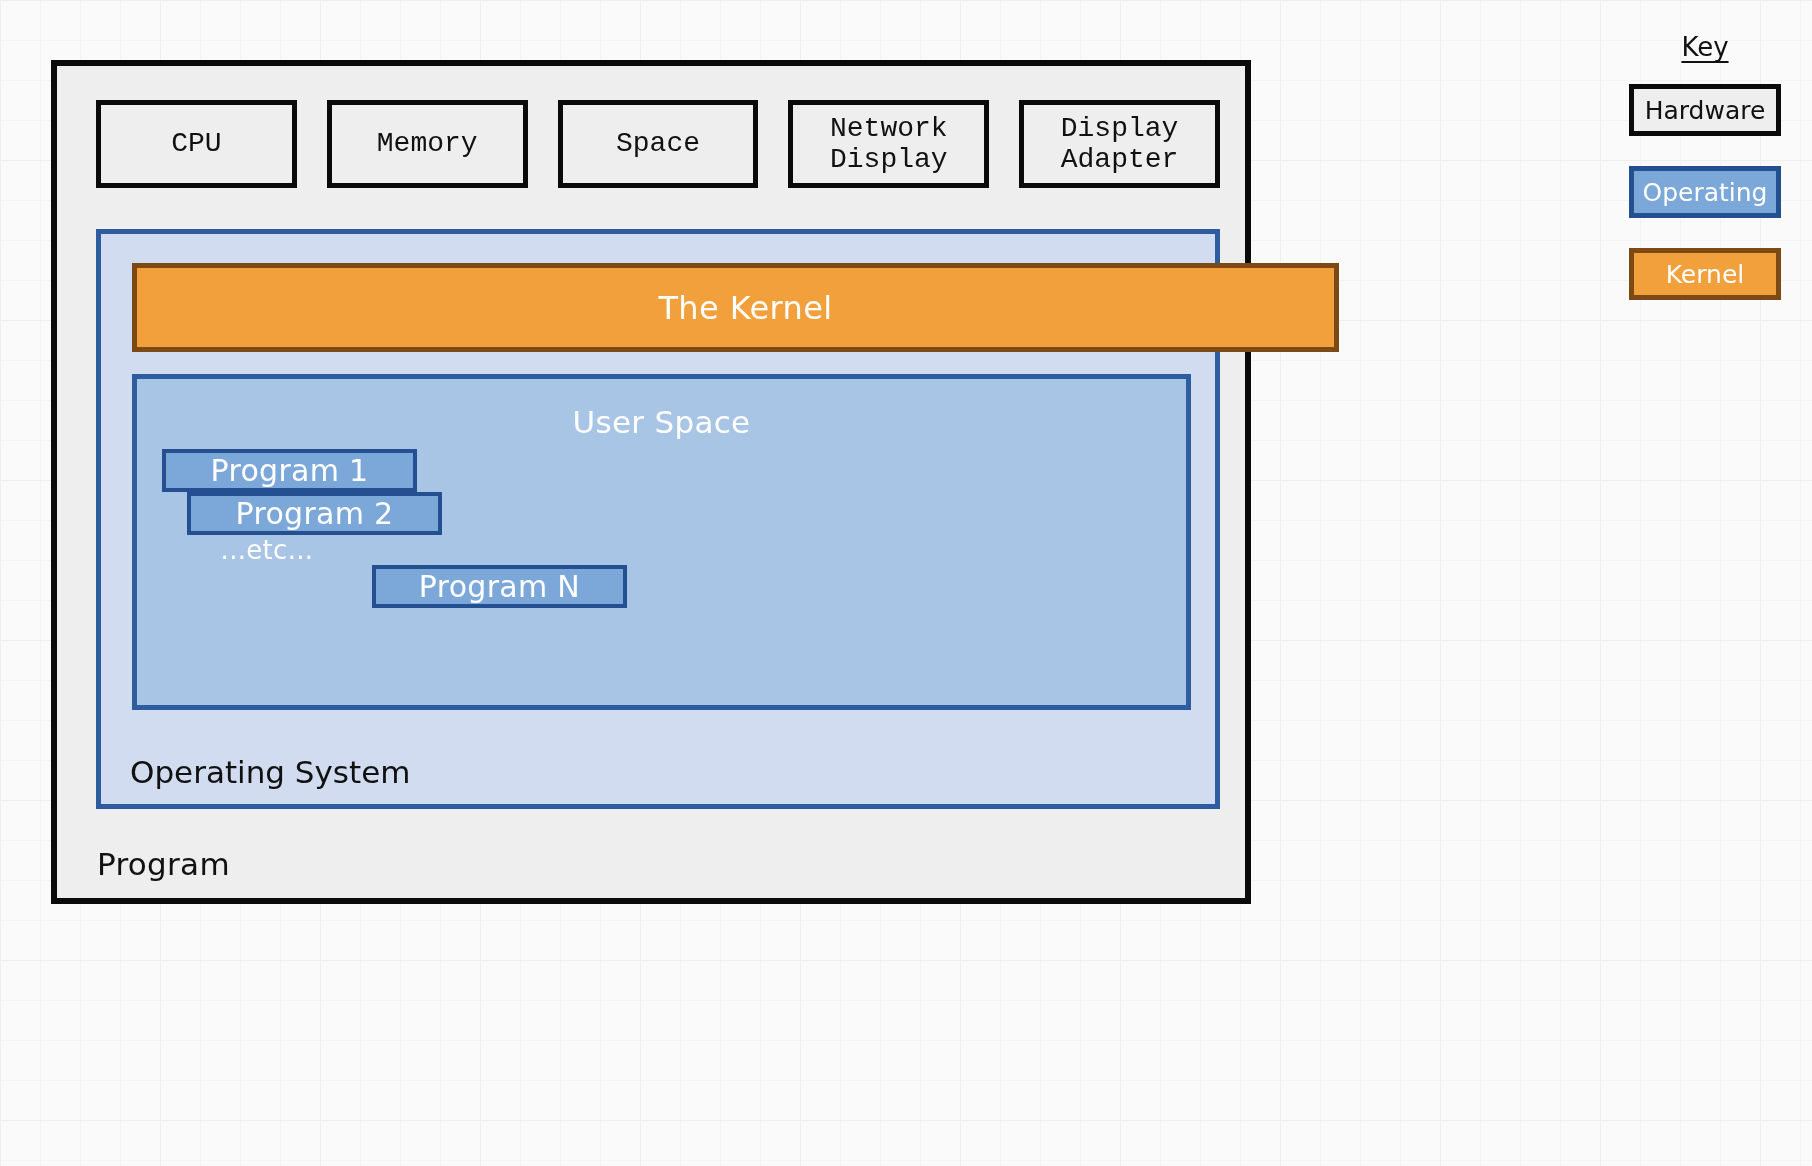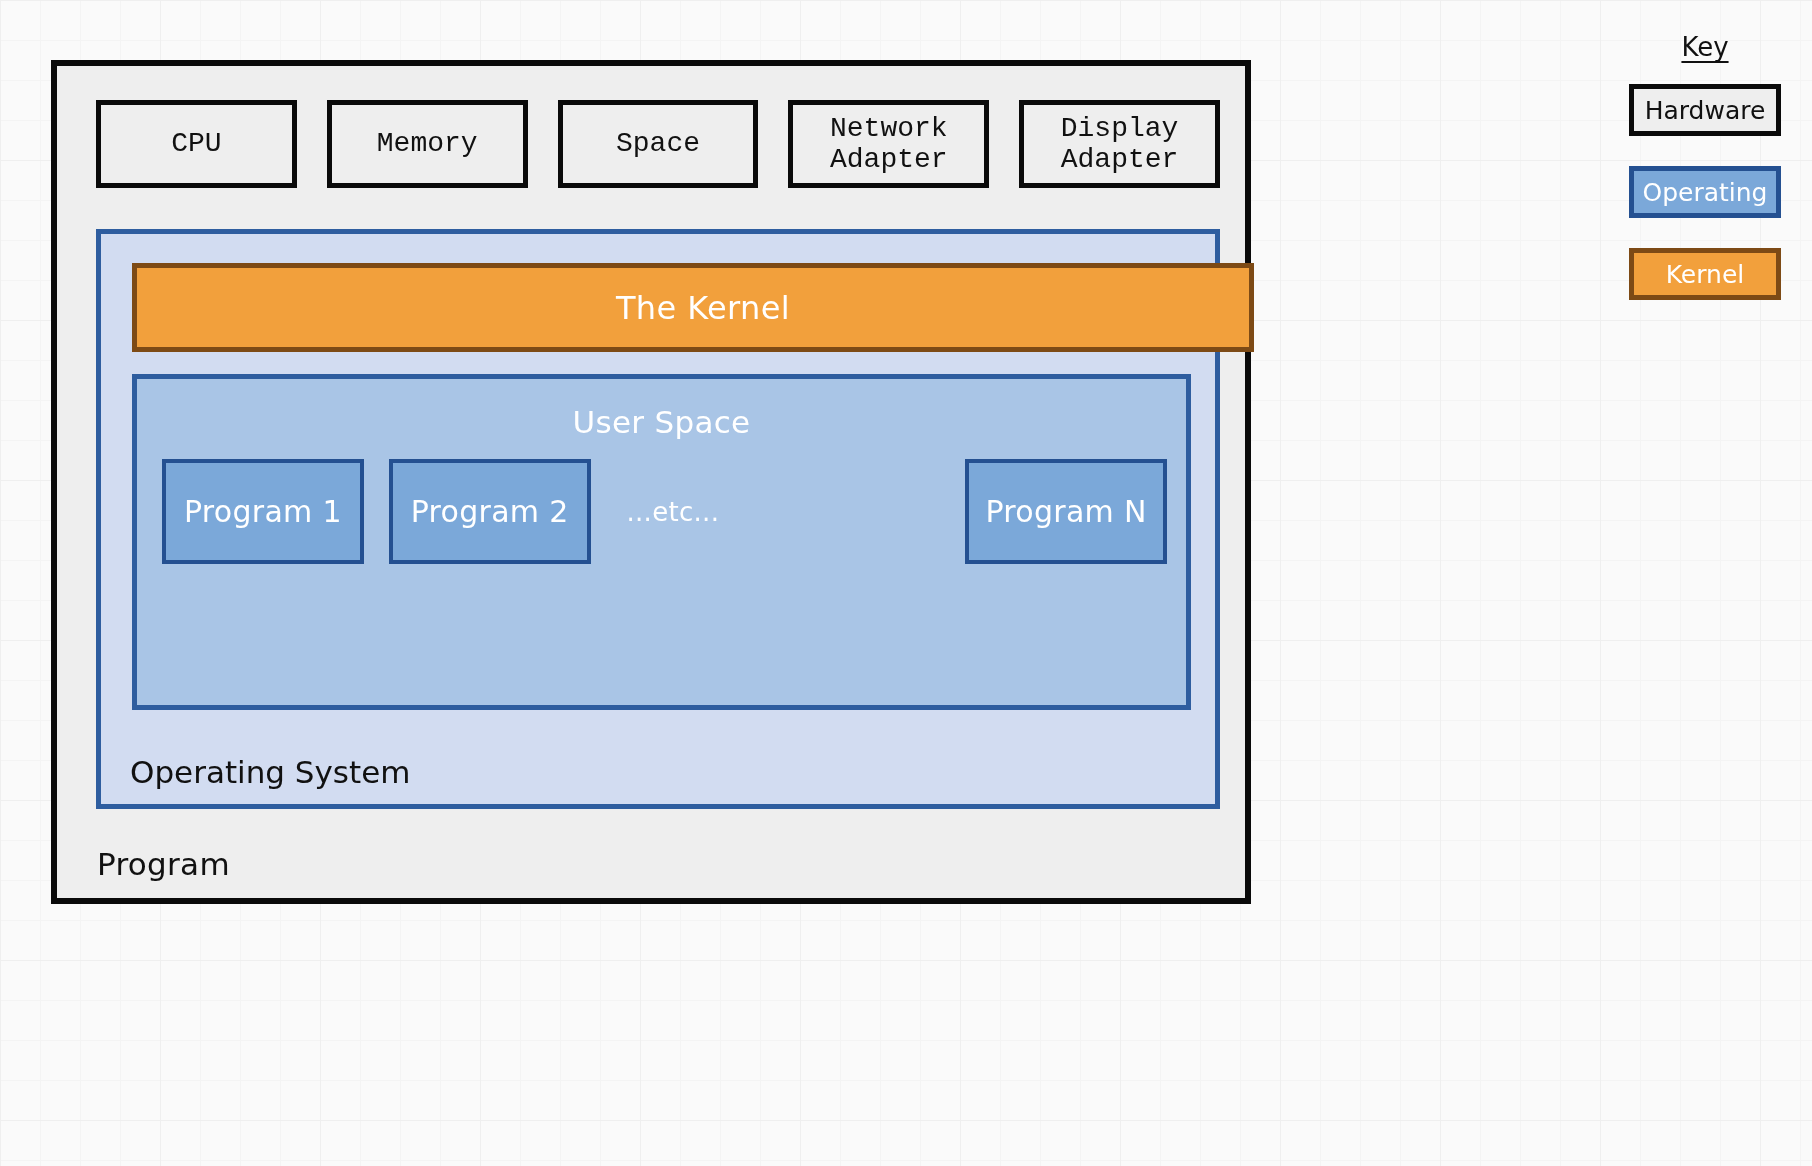--- a/index.html
+++ b/index.html
@@ -88,21 +88,21 @@
     font-size: 31px;
     color: #111111;
     white-space: nowrap;
   }
 
   
   .kernel-bar {
     position: absolute;
     left: 31px;
     top: 29px;
-    width: 1122px;
+    width: 1207px;
     height: 89px;
     background: #f2a03c;
     border: 5px solid #7d4a15;
     box-sizing: border-box;
     display: flex;
     align-items: center;
     justify-content: center;
     color: #ffffff;
     font-size: 32px;
     letter-spacing: 0.4px;
@@ -128,25 +128,26 @@
     text-align: center;
     color: #ffffff;
     font-size: 31px;
     letter-spacing: 0.3px;
   }
 
   
   .program-row {
     position: absolute;
     left: 25px;
-    top: 80px;
+    top: 70px;
     width: 1005px;
     height: 105px;
     display: flex;
     align-items: stretch;
+    flex-direction: column;
   }
   .program-box {
     background: #7ba8d9;
     border: 4px solid #245091;
     box-sizing: border-box;
     display: flex;
     align-items: center;
     justify-content: center;
     color: #ffffff;
     font-size: 30px;
@@ -214,21 +215,21 @@
 </head>
 <body>
 
 <div class="computer-box">
 
   <div class="hw-row">
     <div class="hw-box">CPU</div>
     <div class="hw-box">Memory</div>
     <div class="hw-box">Space</div>
     <div class="hw-box">Network
-Adapter</div>
+Display</div>
     <div class="hw-box">Display
 Adapter</div>
   </div>
 
   <div class="os-box">
 
     <div class="kernel-bar">
       <span>The Kernel</span>
     </div>
 

